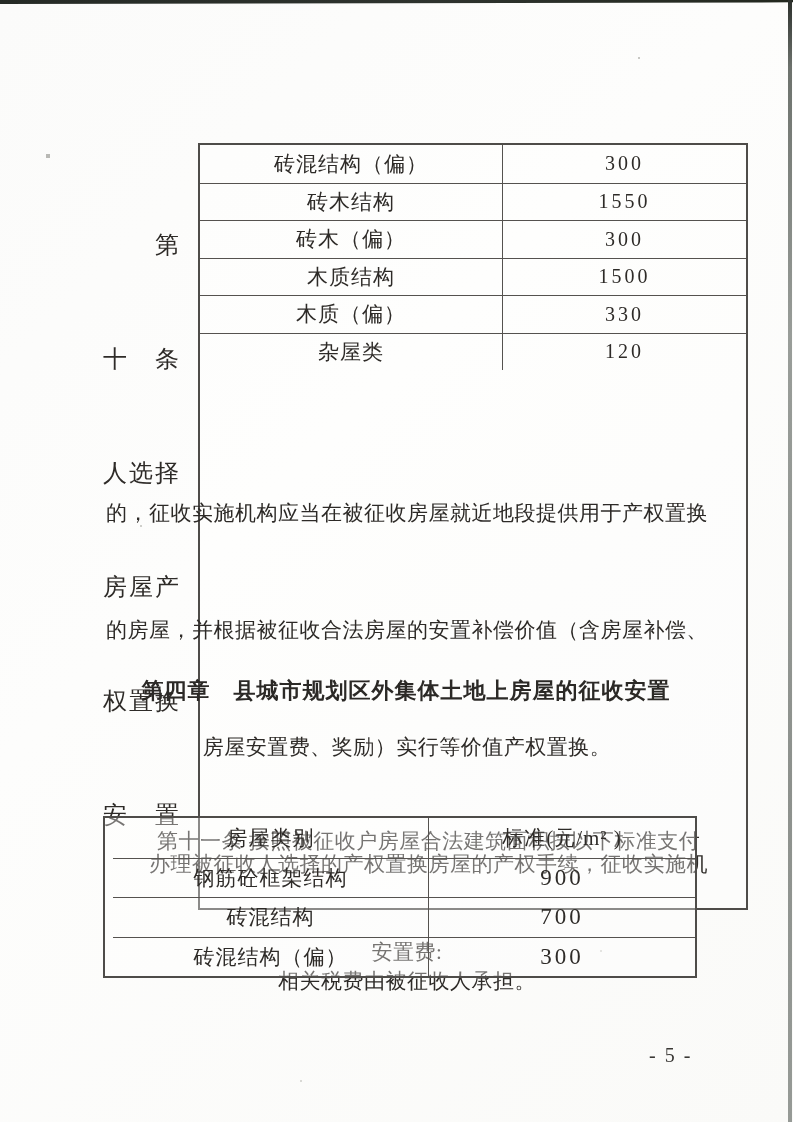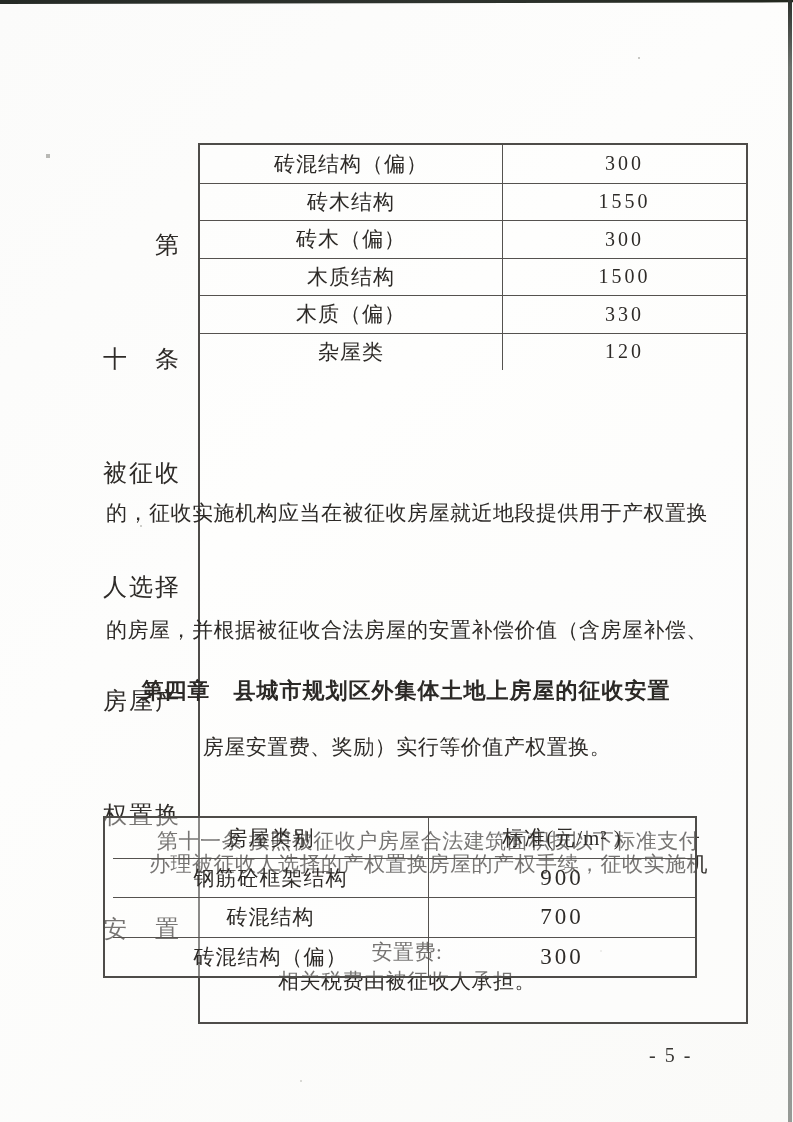--- a/index.html
+++ b/index.html
@@ -110,21 +110,20 @@
 <div class="page">
 
   <div class="scan-top"></div>
   <div class="scan-right"></div>
   <div class="speckle"></div>
 
   <div class="sec-article10">
     <div class="side-col">
       <div class="side-line">　　第</div>
       <div class="side-line">十　条</div>
-      <div class="side-line">被征收</div>
       <div class="side-line">人选择</div>
       <div class="side-line">房屋产</div>
       <div class="side-line">权置换</div>
       <div class="side-line">安　置</div>
     </div>
 
     <div class="doc-table t1">
       <div class="trow">
         <div class="tcell cell-label">砖混结构（偏）</div>
         <div class="tcell cell-value">300</div>

